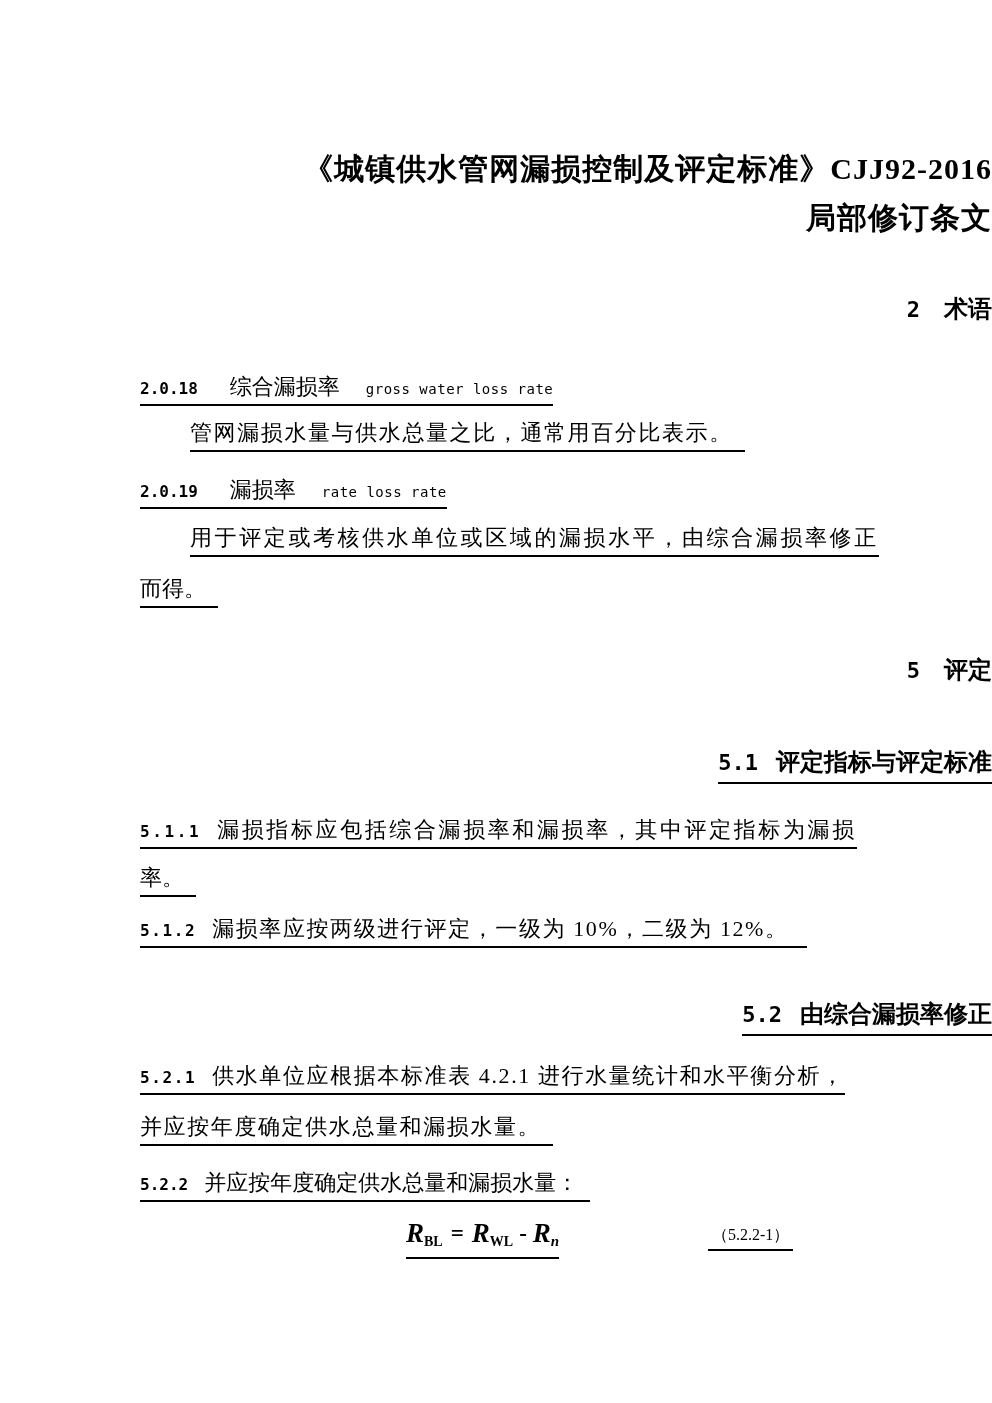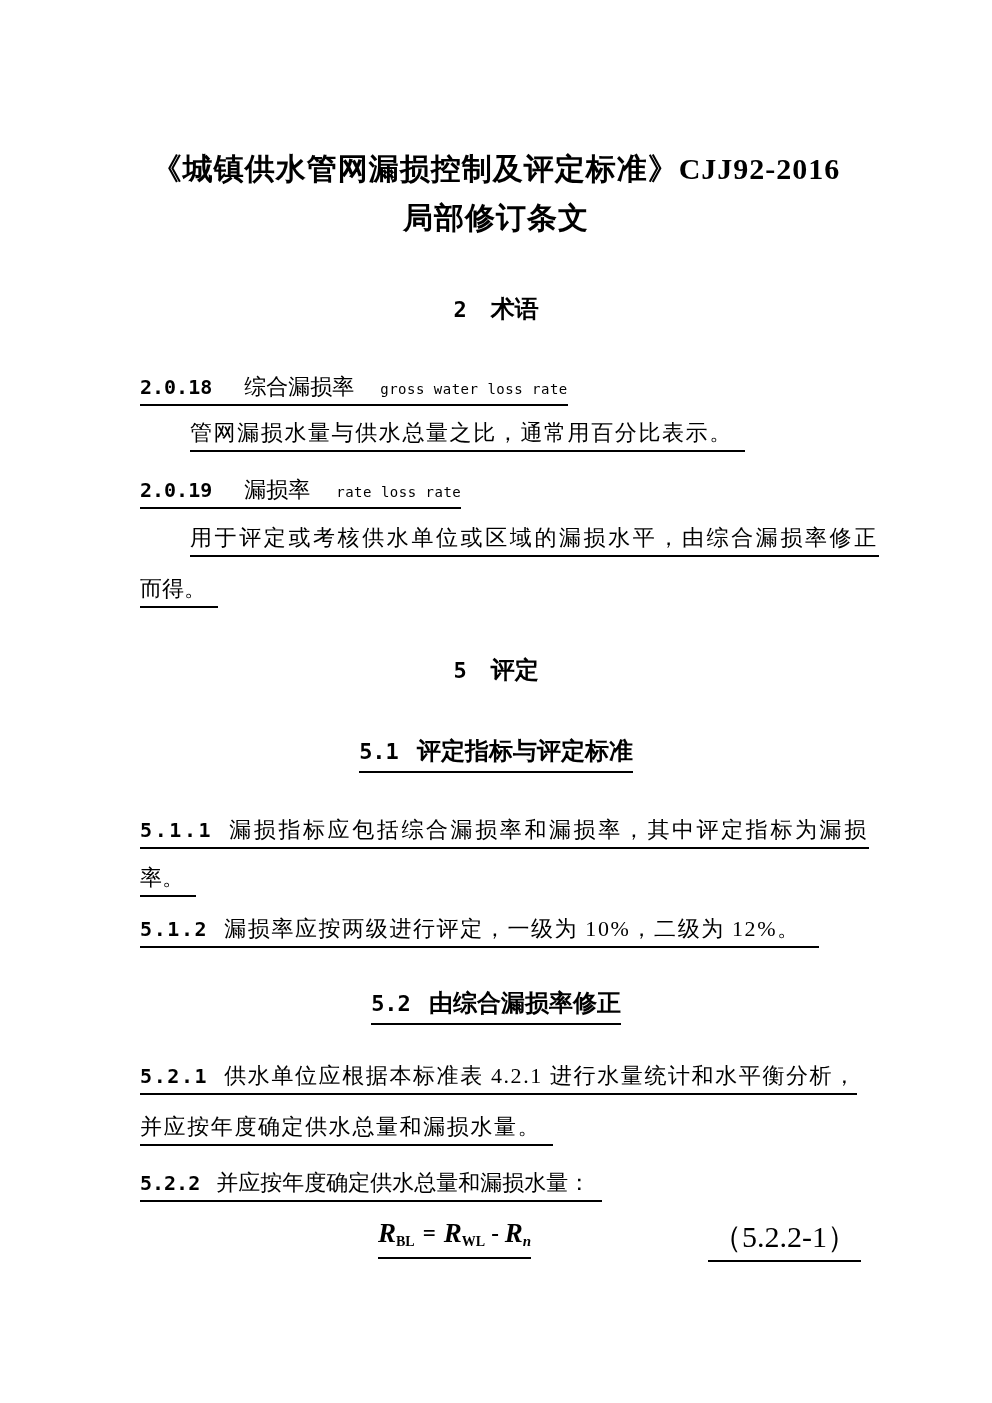--- a/index.html
+++ b/index.html
@@ -6,44 +6,44 @@
   .page{
     position:relative;
     width:992px;height:1403px;
     margin:0 auto;
     background:#ffffff;
     font-family:"Liberation Serif", serif;
     color:#000;
     overflow:hidden;
   }
   .line{position:absolute;white-space:nowrap;line-height:1.15;font-size:22px;}
-  .center{left:0;width:100%;text-align:center;}
+  .center{left:0;width:100%;text-align:right;}
   .u{border-bottom:2px solid #000;padding-bottom:5px;display:inline-block;white-space:nowrap;}
   .doc-title{font-size:30px;font-weight:bold;letter-spacing:1px;}
   .h-chapter{font-size:24px;font-weight:bold;}
   .h-chapter .hnum{font-family:"DejaVu Sans Mono", monospace;font-size:22px;}
   .h-chapter .htext{margin-left:24px;}
-  .h-section{font-size:24px;font-weight:bold;}
+  .h-section{font-size:24px;font-weight:bold;margin-top:11px;}
   .h-section .hnum{font-family:"DejaVu Sans Mono", monospace;font-size:22px;}
   .h-section .htext{margin-left:18px;}
-  .num{font-family:"DejaVu Sans Mono", monospace;font-size:20px;font-weight:bold;}
+  .num{font-family:"DejaVu Sans Mono", monospace;font-size:16px;font-weight:bold;}
   .zh-term{margin-left:32px;}
   .en-term{margin-left:26px;font-family:"DejaVu Sans Mono", monospace;font-size:14px;letter-spacing:0.5px;}
   .after-num{margin-left:16px;}
   .stretch{letter-spacing:2.6px;}
   .stretch-s{letter-spacing:1.6px;}
   .pad-r-s{padding-right:12px;}
   .pad-r-m{padding-right:18px;}
   
   .f-base{font-style:italic;font-weight:bold;font-size:27px;}
   .f-sub{font-size:14px;font-weight:bold;vertical-align:-4px;}
   .f-sub-italic{font-style:italic;font-size:15px;}
   .f-op{font-weight:bold;font-size:23px;margin:0 8px;vertical-align:1px;}
   .f-op-minus{margin:0 6px;}
-  .formula-label{font-size:30px;padding:0 4px 5px 4px;}
+  .formula-label{font-size:16px;padding:0 4px 5px 4px;}
   
   .watermark{position:absolute;left:768px;top:1336px;width:224px;height:64px;}
   .wm-star{position:absolute;left:0;top:2px;}
   .wm-name{position:absolute;left:94px;top:14px;font-size:24px;letter-spacing:4px;color:#a0a0a0;font-weight:bold;}
   .wm-tagline{position:absolute;left:95px;top:47px;font-size:7.5px;color:#ababab;letter-spacing:0.2px;font-family:"Liberation Sans", sans-serif;}
 </style>
 </head>
 <body>
 
 <div class="page">
@@ -99,21 +99,21 @@
     <span class="u stretch-s"><span class="num">5.2.1</span><span class="after-num">供水单位应根据本标准表 4.2.1 进行水量统计和水平衡分析，</span></span>
   </div>
   <div class="line" style="top:1114px;left:140px">
     <span class="u stretch-s pad-r-s">并应按年度确定供水总量和漏损水量。</span>
   </div>
 
   <div class="line" style="top:1170px;left:140px">
     <span class="u pad-r-s"><span class="num">5.2.2</span><span class="after-num">并应按年度确定供水总量和漏损水量：</span></span>
   </div>
 
-  <div class="line" style="top:1218px;left:378px">
+  <div class="line" style="top:1218px;left:406px">
     <span class="u" style="padding-bottom:7px">
       <span><span class="f-base">R</span><span class="f-sub">BL</span></span><span class="f-op">=</span><span><span class="f-base">R</span><span class="f-sub">WL</span></span><span class="f-op f-op-minus">-</span><span><span class="f-base">R</span><span class="f-sub f-sub-italic">n</span></span>
     </span>
   </div>
   <div class="line" style="top:1220px;left:708px">
     <span class="u formula-label">（5.2.2-1）</span>
   </div>
 
 
 </div>

